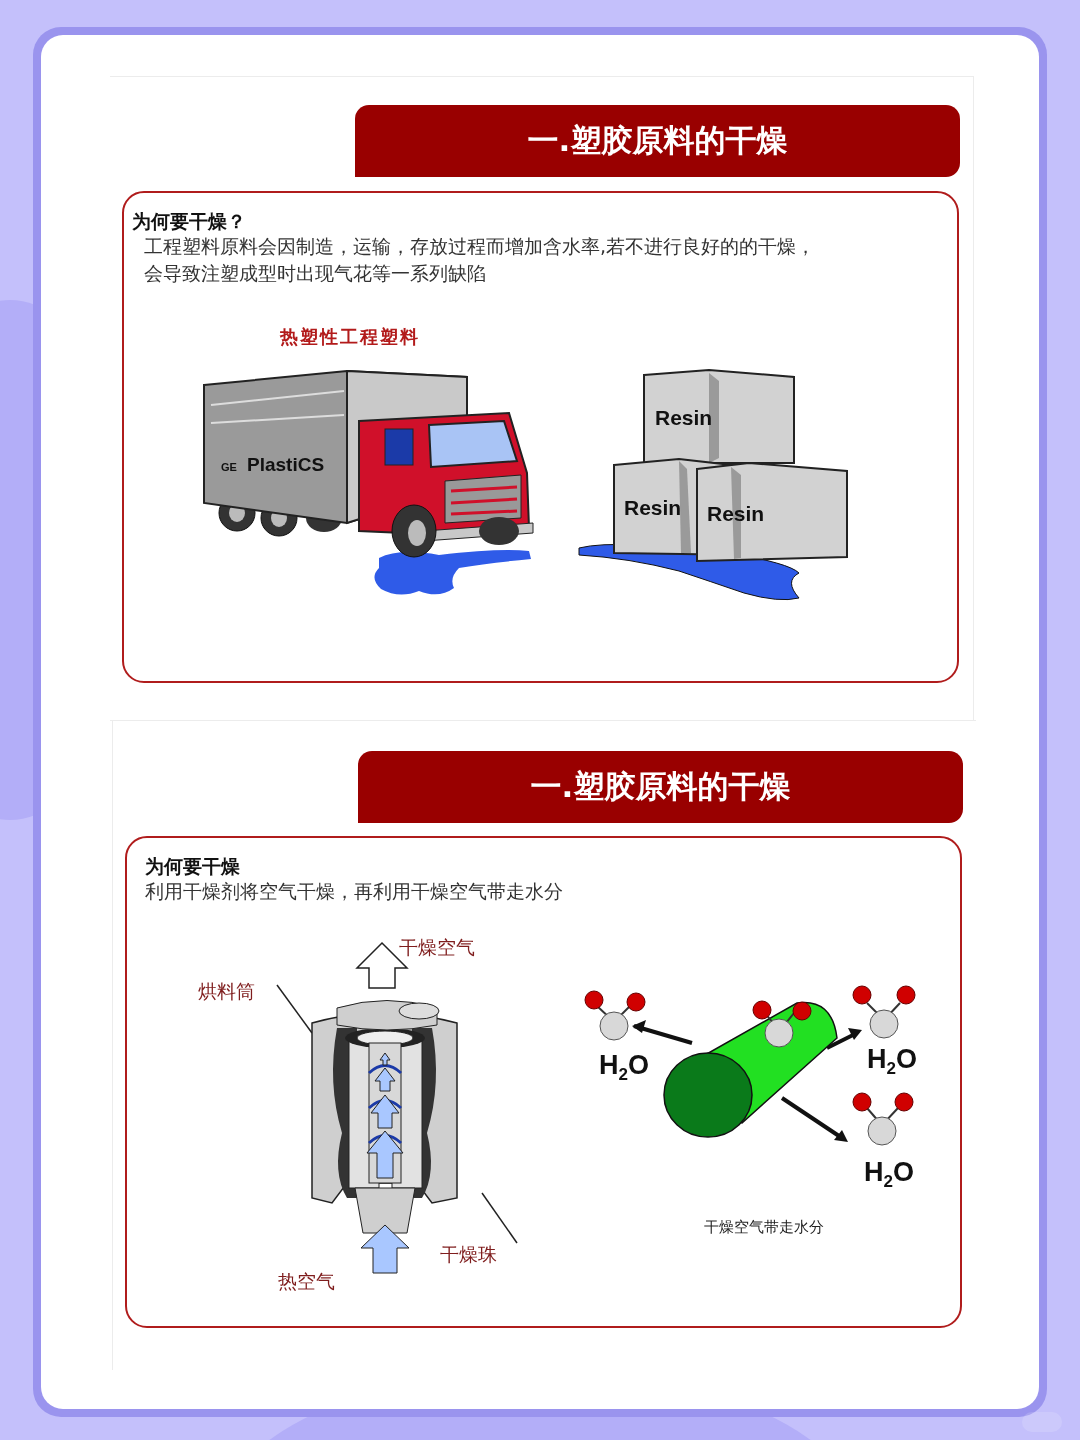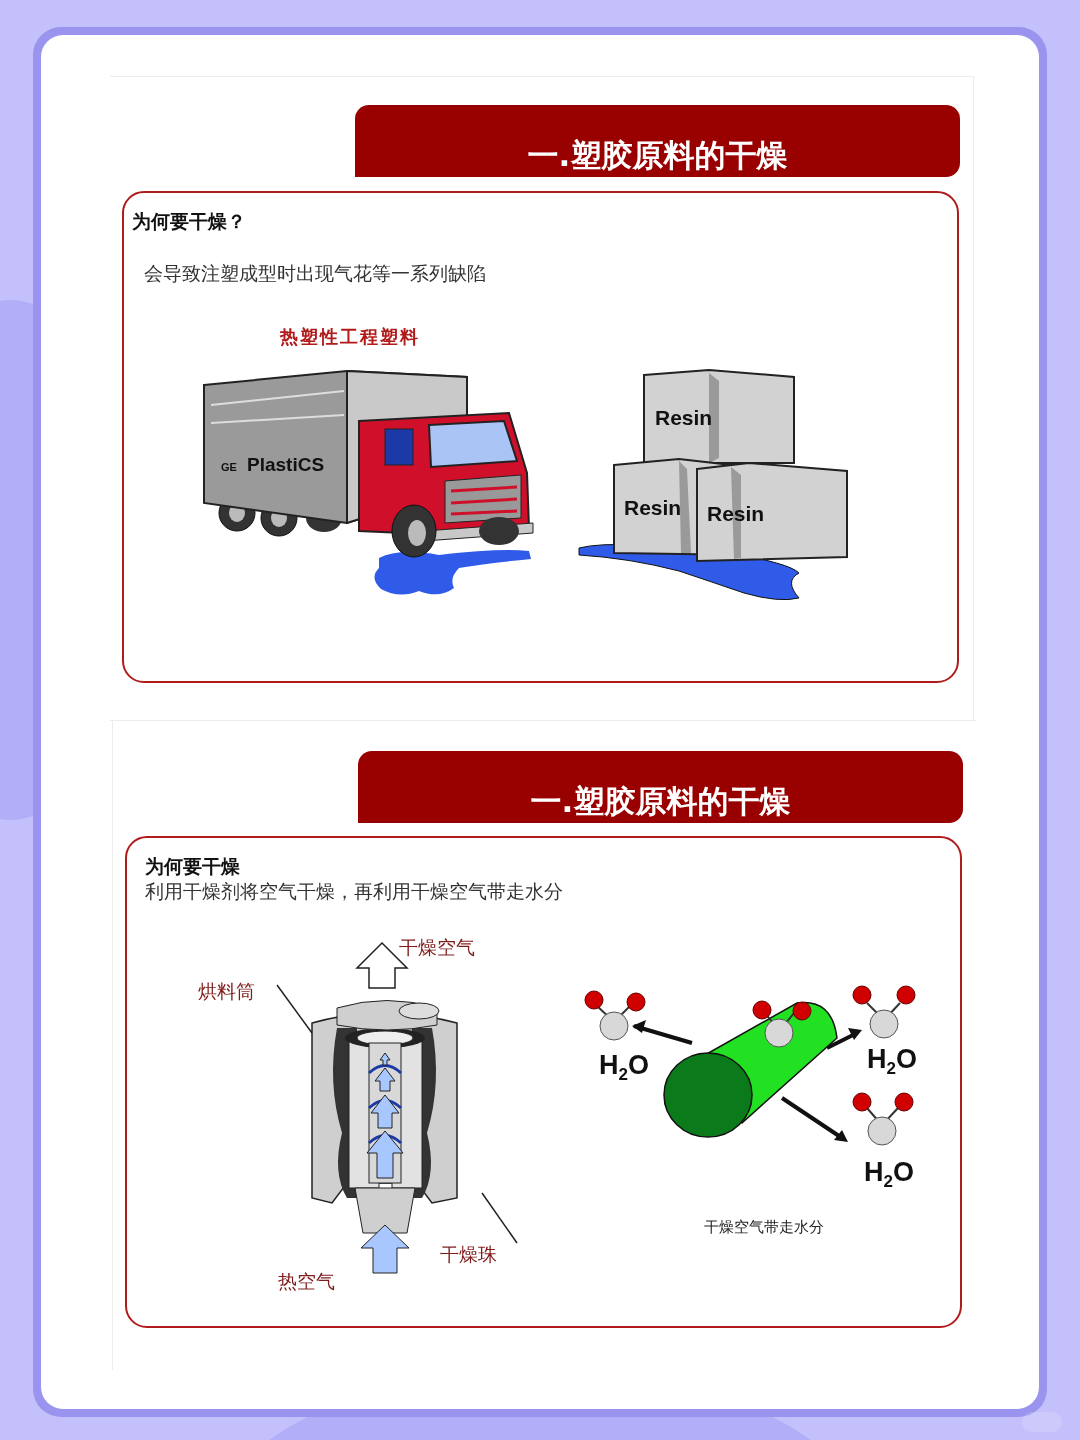--- a/index.html
+++ b/index.html
@@ -35,21 +35,21 @@
   .slide-1 { left: 69px; top: 41px; width: 864px; height: 645px; border-left: none; }
   .slide-2 { left: 71px; top: 685px; width: 864px; height: 650px; border-bottom: none; border-right: none; }
   .banner {
     position: absolute;
     height: 72px;
     background: #990000;
     border-radius: 14px 14px 14px 0;
     color: #fff;
     font-weight: bold;
     font-size: 31px;
-    display: flex; align-items: flex-end; justify-content: center;
+    display: flex; align-items: center; justify-content: center;
     letter-spacing: 0px;
   }
   .card {
     position: absolute;
     border: 2px solid #b01c1c;
     border-radius: 22px;
     background: #fff;
   }
   .card-title {
     position: absolute;
@@ -86,20 +86,21 @@
 <div class="frame">
   <div class="frame-inner">
 
     <div class="slide slide-1">
       <div class="banner" style="left:245px; top:28px; width:605px;">
         <span>一.塑胶原料的干燥</span>
       </div>
 
       <div class="card" style="left:12px; top:114px; width:837px; height:492px;">
         <div class="card-title" style="left:8px; top:16px;">为何要干燥？</div>
+        <div class="card-text" style="left:20px; top:40px; white-space:nowrap;">工程塑料原料会因制造，运输，存放过程而增加含水率,若不进行良好的的干燥，</div>
         <div class="card-text" style="left:20px; top:67px; white-space:nowrap;">会导致注塑成型时出现气花等一系列缺陷</div>
 
         <div class="serif-label" style="left:156px; top:132px;">热塑性工程塑料</div>
 
         <svg width="360" height="260" style="left:75px; top:170px;">
 
           <path d="M180 195 Q200 185 240 192 Q300 185 330 188 L332 196 Q290 200 260 205 Q250 215 255 225 Q240 236 220 228 Q200 236 182 226 Q170 215 180 205 Z" fill="#2f5be8"></path>
 
           <ellipse cx="38" cy="150" rx="18" ry="18" fill="#333" stroke="#111"></ellipse>
           <ellipse cx="38" cy="150" rx="8" ry="9" fill="#bbb"></ellipse>

